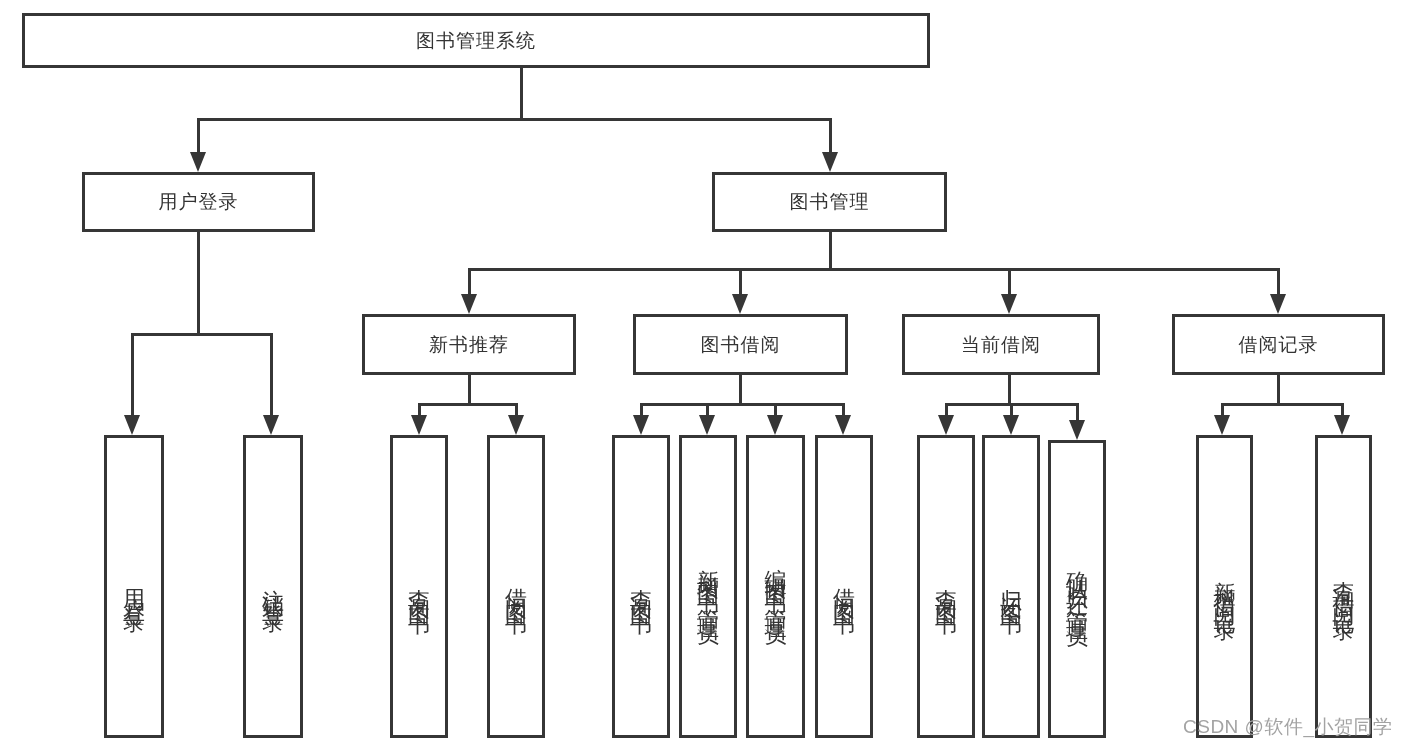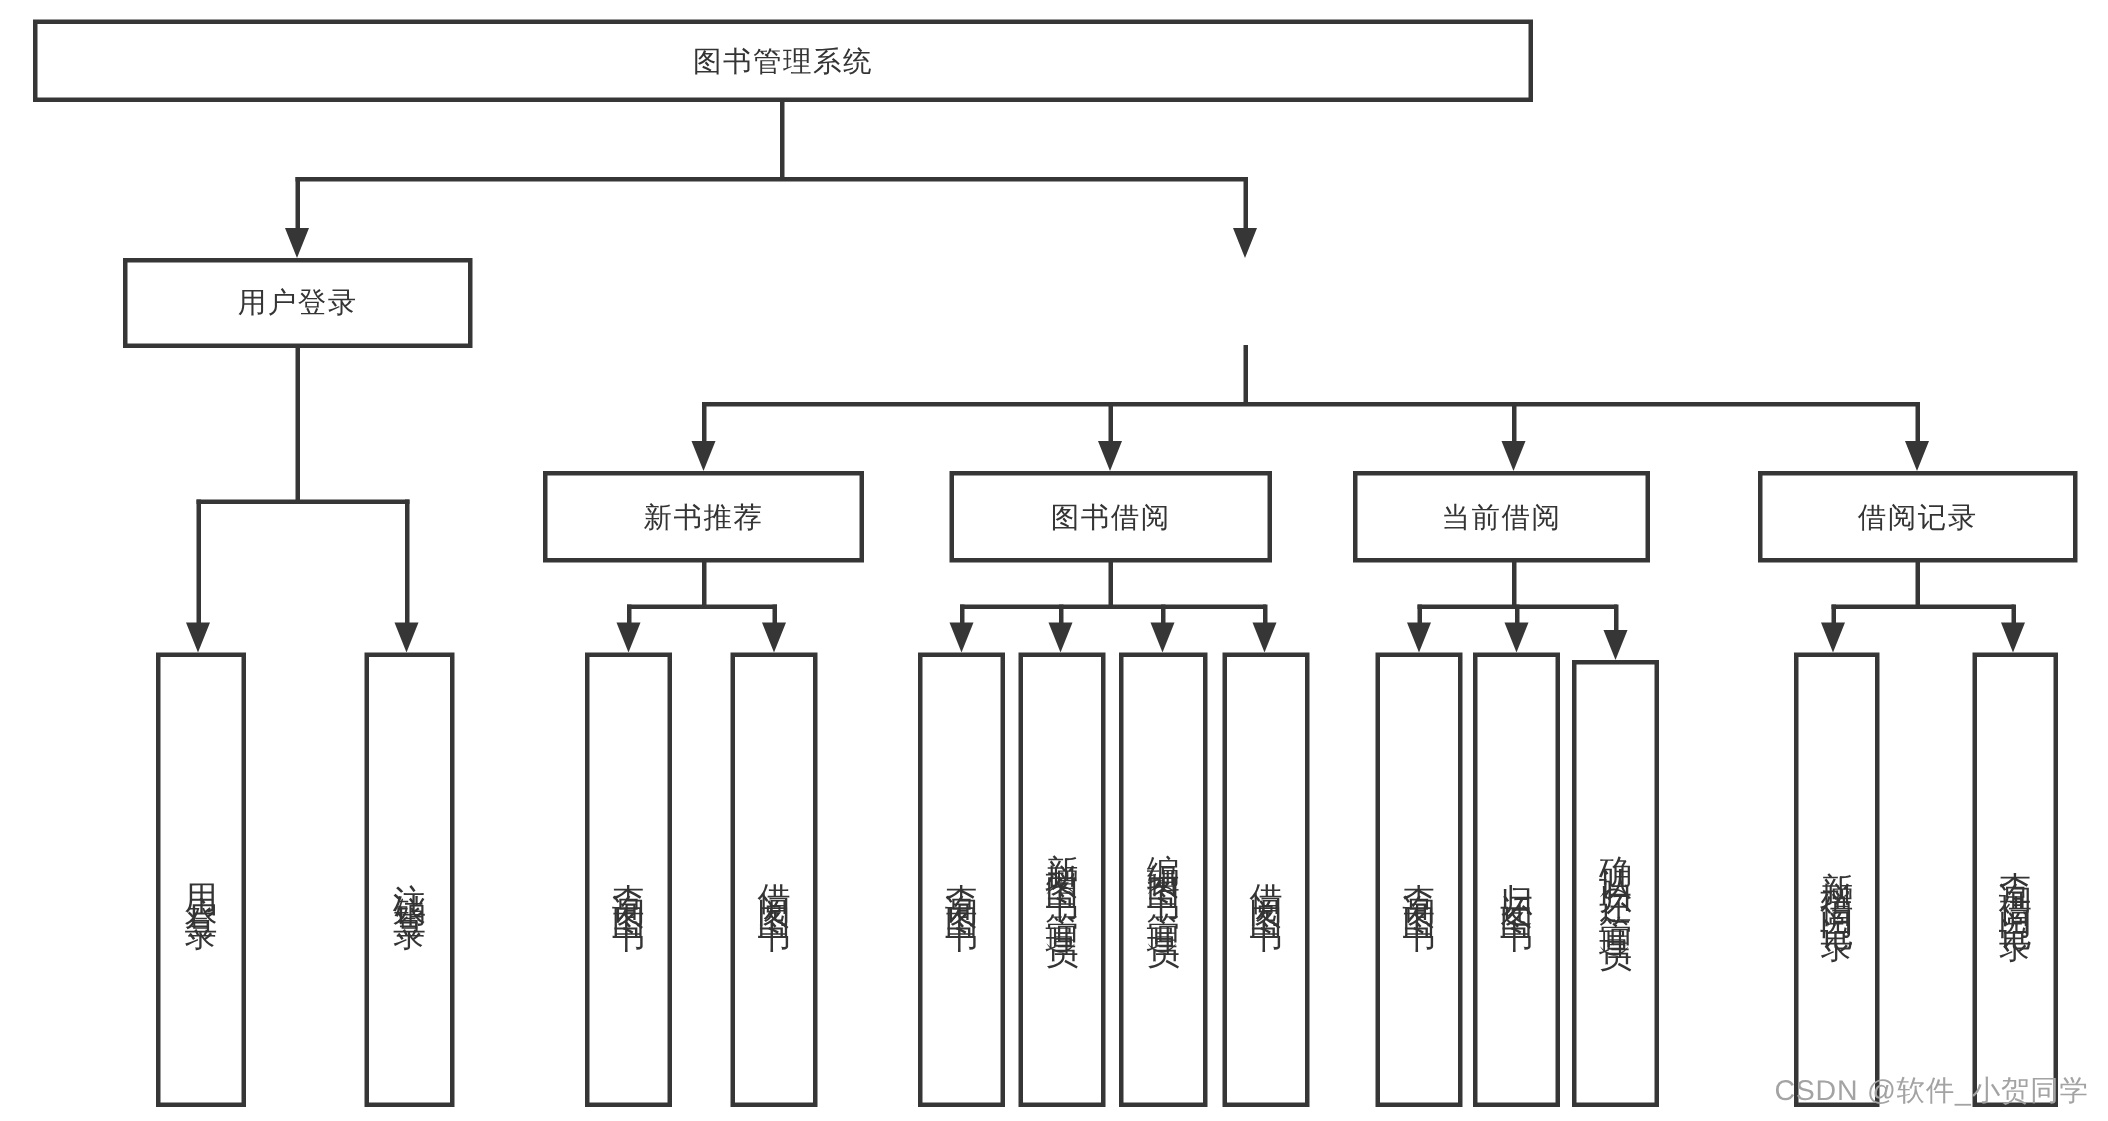--- a/index.html
+++ b/index.html
@@ -44,33 +44,36 @@
     letter-spacing:0.5px;
     white-space:nowrap;
     text-align:center;
   }
 </style>
 </head>
 <body>
 
 <div id="canvas">
 
-  <div class="box" style="left:22px;top:13px;width:1000px;height:55px">
+  <div class="box" style="left:22px;top:13px;width:908px;height:55px">
     <span class="hlabel">图书管理系统</span>
   </div>
 
   <div class="v" style="left:520px;top:67px;height:53px"></div>
   <div class="h" style="left:197px;top:118px;width:635px"></div>
   <div class="v" style="left:197px;top:118px;height:36px"></div>
   <div class="ah" style="left:190px;top:152px"></div>
   <div class="v" style="left:829px;top:118px;height:36px"></div>
   <div class="ah" style="left:822px;top:152px"></div>
 
   <div class="box" style="left:82px;top:172px;width:233px;height:60px">
     <span class="hlabel">用户登录</span>
+  </div>
+  <div class="box" style="left:712px;top:172px;width:235px;height:60px">
+    <span class="hlabel">图书管理</span>
   </div>
 
   <div class="v" style="left:197px;top:230px;height:105px"></div>
   <div class="h" style="left:131px;top:333px;width:142px"></div>
   <div class="v" style="left:131px;top:333px;height:84px"></div>
   <div class="ah" style="left:124px;top:415px"></div>
   <div class="v" style="left:270px;top:333px;height:84px"></div>
   <div class="ah" style="left:263px;top:415px"></div>
 
   <div class="v" style="left:829px;top:230px;height:40px"></div>

